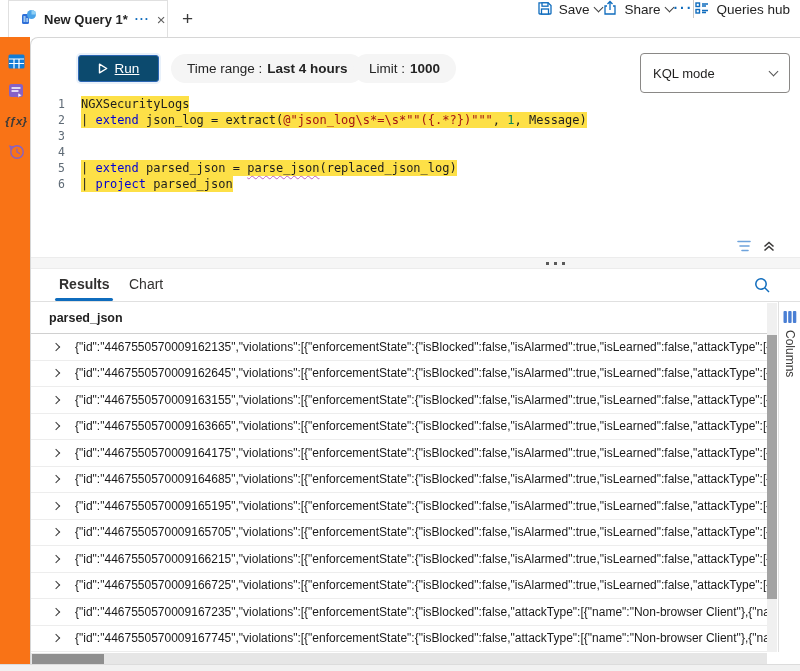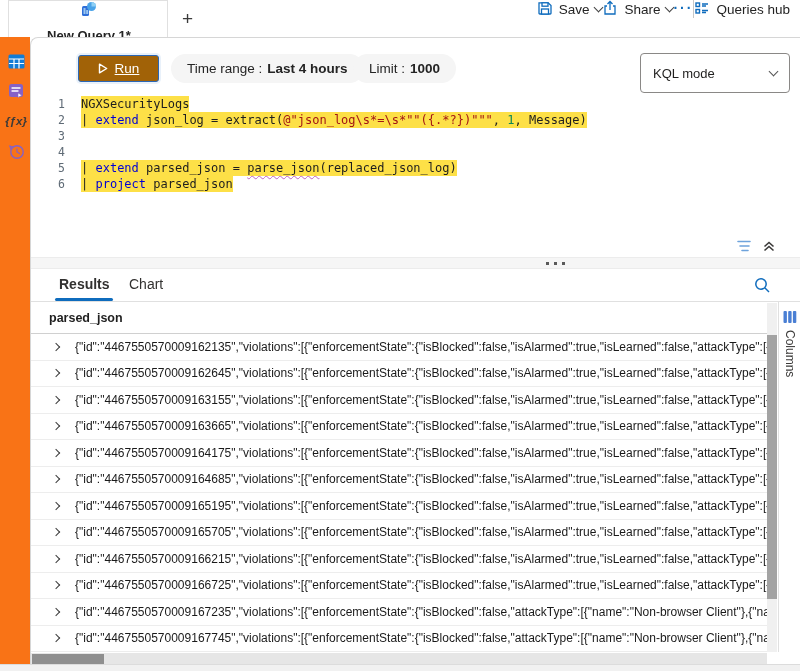--- a/index.html
+++ b/index.html
@@ -3,21 +3,21 @@
 <meta charset="utf-8">
 <style>
   * { margin:0; padding:0; box-sizing:border-box; }
   html,body { width:800px; height:671px; overflow:hidden; background:#fff;
     font-family:"Liberation Sans", sans-serif; color:#242424; }
 
   
   #tabbar { position:absolute; left:0; top:0; width:800px; height:37px; background:#fff;
     display:flex; align-items:stretch; }
   .qtab { display:flex; align-items:center; gap:7px; padding:0 10px 0 12px; margin-left:8px;
-    border:1px solid #e0e0e0; border-bottom:none; background:#fff; width:160px;flex-direction:column; }
+    border:1px solid #e0e0e0; border-bottom:none; background:#fff; width:160px; }
   .qtab-title { font-size:13px; font-weight:700; color:#242424; white-space:nowrap; }
   .qtab-dots { color:#0f6cbd; font-size:12px; font-weight:700; letter-spacing:1px; cursor:pointer; }
   .qtab-close { color:#5f5f5f; font-size:15px; line-height:1; cursor:pointer; }
   .newtab { display:flex; align-items:center; padding:0 14px; font-size:19px; color:#3b3b3b; cursor:pointer; }
   .bar-actions { margin-left:auto; display:flex; align-items:flex-start; padding-right:10px; }
   .bar-item { display:flex; align-items:center; gap:6px; font-size:13.5px; color:#242424; cursor:pointer; white-space:nowrap; }
   .chev-down { width:7px; height:7px; border-right:1.5px solid #424242; border-bottom:1.5px solid #424242;
     transform:rotate(45deg); margin-top:-4px; }
   .vdivider { width:1px; height:18px; background:#c8c8c8; }
   .blue-dots { color:#0f6cbd; font-size:14px; font-weight:700; letter-spacing:2px; }
@@ -26,21 +26,21 @@
   #rail { position:absolute; left:0; top:37px; width:30px; height:627px; background:#f97316;text-align:center; }
   .rail-icon { position:absolute; left:7px; width:18px; height:18px; display:flex;
     align-items:center; justify-content:center; cursor:pointer; }
   .fx-icon { font-size:11.5px; color:#3b3a39; font-style:italic; font-weight:600; white-space:nowrap; }
 
   
   #card { position:absolute; left:30px; top:37px; width:770px; height:634px; background:#fff;
     border-top:1px solid #d6d6d6; border-left:1px solid #d6d6d6; border-top-left-radius:8px; }
 
   
-  .run-btn { position:absolute; left:47px; top:17px; width:81px; height:27px; background:#a16207;
+  .run-btn { position:absolute; left:47px; top:17px; width:81px; height:27px; background:#0c4a6e;
     border:1px solid #2b66b4; border-radius:3px; box-shadow:0 0 0 2px #e9f1fa; color:#fff;
     display:flex; align-items:center; justify-content:center; gap:7px; font-size:13.5px; cursor:pointer;text-decoration:underline; }
   .pill { position:absolute; top:16px; height:29px; background:#f5f5f5; border-radius:15px;
     display:flex; align-items:center; padding:0 16px; font-size:13.5px; color:#242424;
     gap:5px; cursor:pointer; white-space:nowrap; }
   .pill b { font-weight:700; }
   .mode-select { position:absolute; right:10px; top:15px; width:150px; height:40px;
     border:1px solid #8a8886; border-radius:4px; display:flex; align-items:center;
     padding:0 12px; font-size:13px; color:#201f1e; cursor:pointer; background:#fff; }
   .mode-select .chev-down { margin-left:auto; border-color:#555; }

